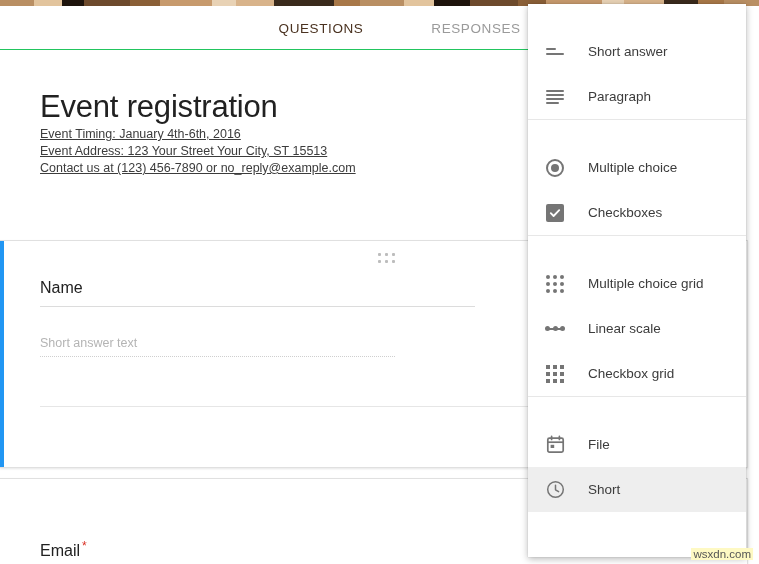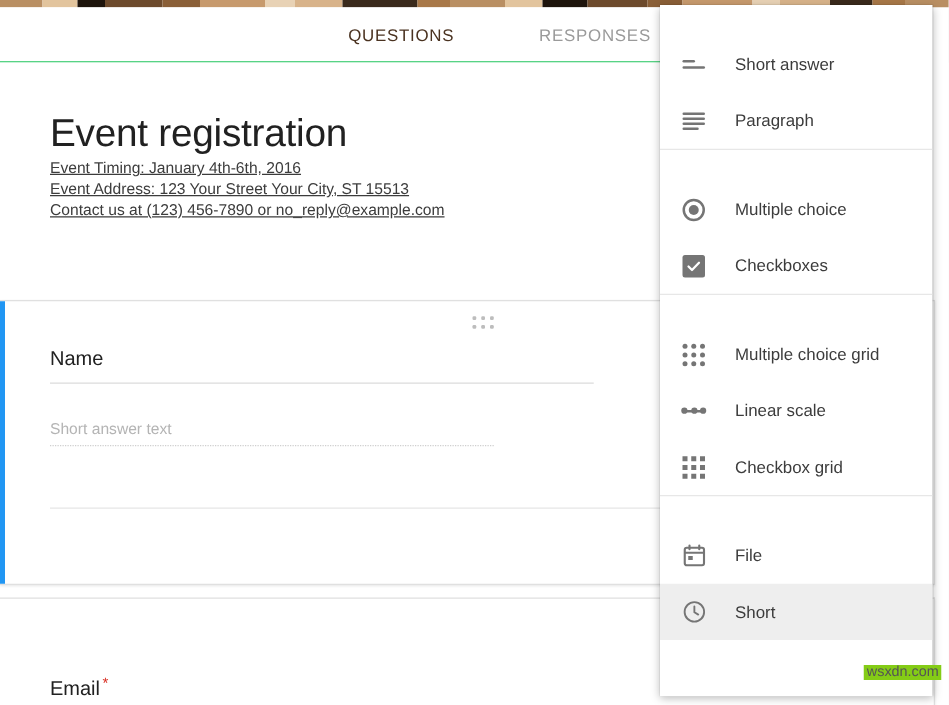--- a/index.html
+++ b/index.html
@@ -149,23 +149,23 @@
   }
   .ic-dotgrid { display:grid; grid-template-columns: repeat(3,4px); grid-template-rows: repeat(3,4px); gap:3px; }
   .ic-dotgrid i { width:4px; height:4px; background:#757575; border-radius:50%; display:block; }
   .ic-sqgrid { display:grid; grid-template-columns: repeat(3,4px); grid-template-rows: repeat(3,4px); gap:3px; }
   .ic-sqgrid i { width:4px; height:4px; background:#757575; display:block; }
   .ic-scale { position:relative; width:20px; height:8px; }
   .ic-scale .bar { position:absolute; top:3px; left:2px; width:16px; height:2px; background:#757575; }
   .ic-scale i { position:absolute; top:1px; width:5px; height:5px; background:#757575; border-radius:50%; display:block; }
 
   .watermark {
-    position: absolute; right: 6px; bottom: 20px;
+    position: absolute; right: 6px; bottom: 4px;
     font-size: 11.5px; color: #555555;
-    background: #84cc16; padding: 0 2px;
+    background: #fef9c3; padding: 0 2px;
   }
 </style>
 </head>
 <body>
 
 <div id="root">
 
   <div class="banner" id="banner">
       <div class="seg" style="left: 0px; width: 34px; background: rgb(185, 143, 99);"></div>
       <div class="seg" style="left: 34px; width: 28px; background: rgb(226, 196, 157);"></div>

